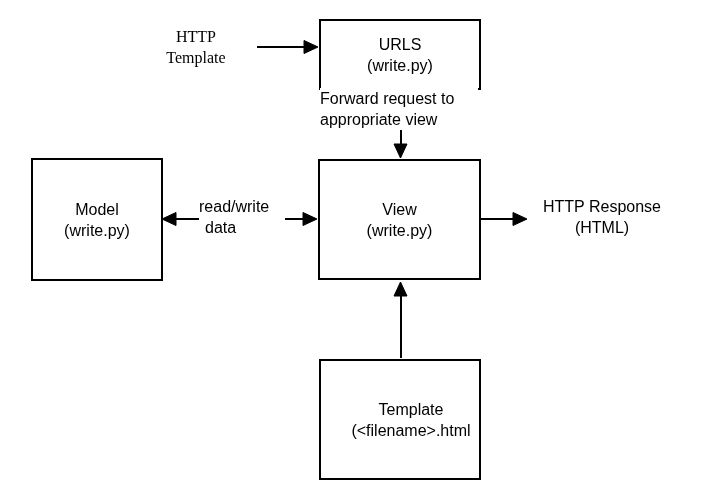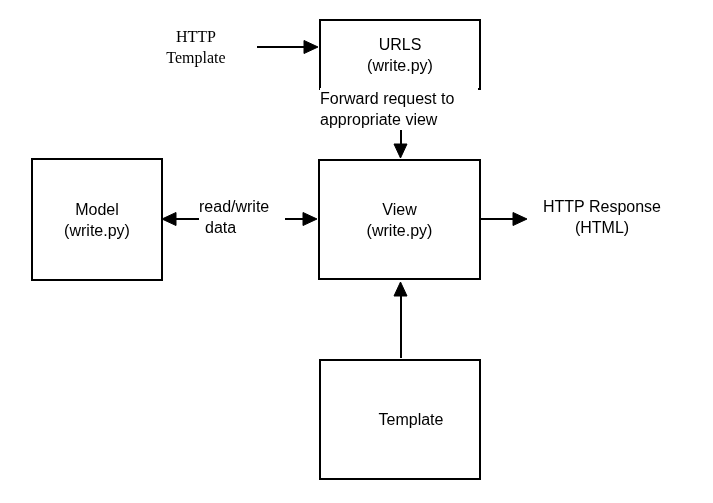--- a/index.html
+++ b/index.html
@@ -71,20 +71,21 @@
     <span class="line">(write.py)</span>
   </div>
 
   <div class="node node-view">
     <span class="line">View</span>
     <span class="line">(write.py)</span>
   </div>
 
   <div class="node node-template">
     <span class="line">Template</span>
+    <span class="line">(&lt;filename&gt;.html</span>
   </div>
 
   <div class="label label-http-request">
     <span class="line">HTTP</span>
     <span class="line">Template</span>
   </div>
 
   <div class="label label-forward">
     <span class="line">Forward request to</span>
     <span class="line">appropriate view</span>

